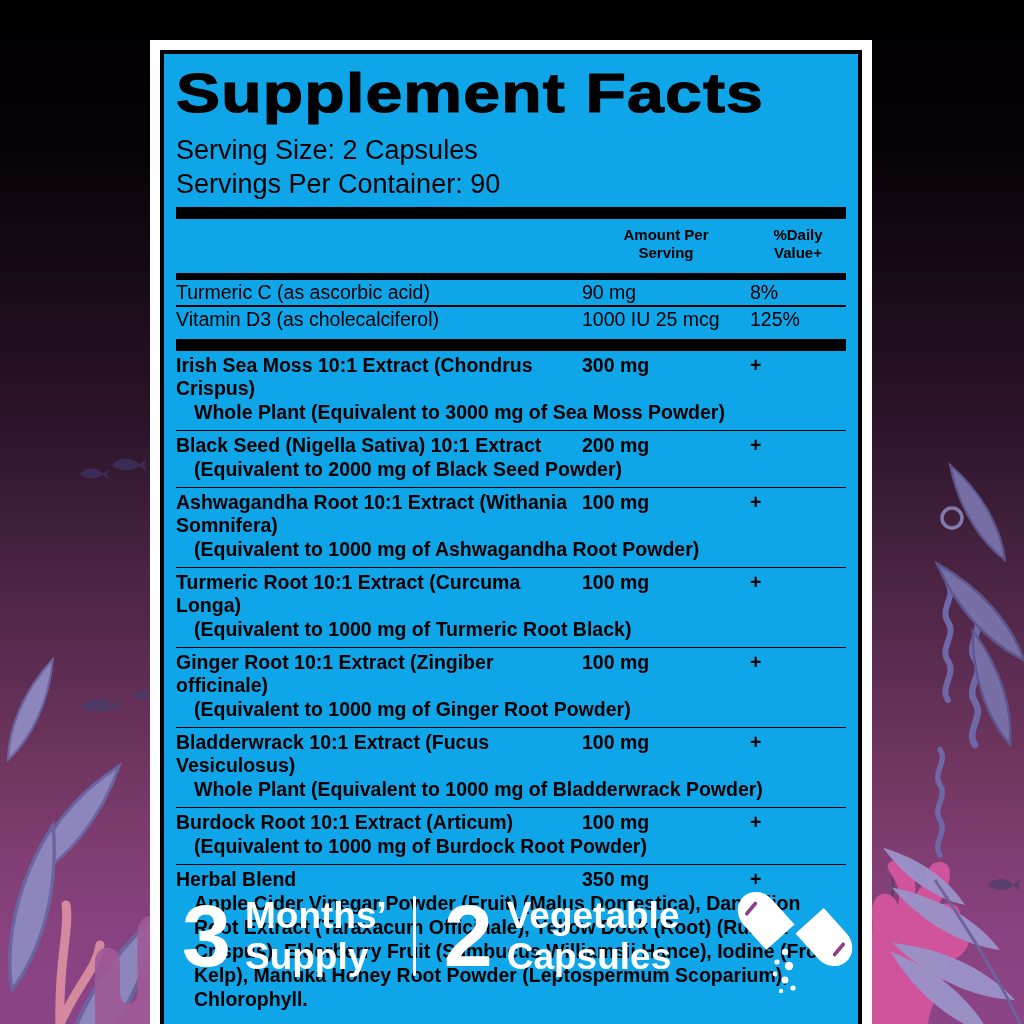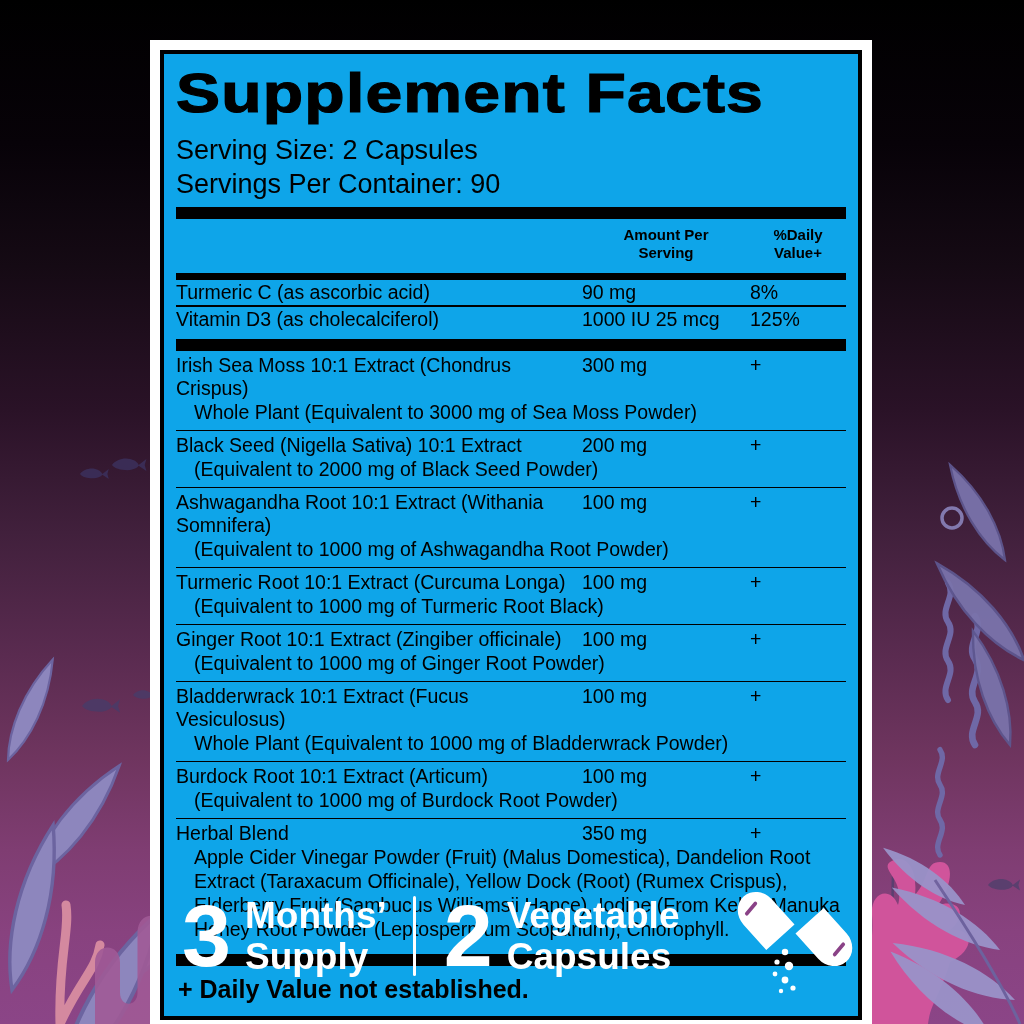--- a/index.html
+++ b/index.html
@@ -40,21 +40,21 @@
   }
   .hdr-row .col { text-align:center; line-height:1.18; white-space:pre-line; }
   .t-row {
     display:grid; grid-template-columns:1fr 168px 96px;
     font-size:19.5px; color:#000; padding:1px 0;
   }
   .t-row .amt, .t-row .dv { text-align:left; }
   .sub-line { font-size:19.5px; color:#000; padding:0 0 2px 18px; line-height:1.23; }
   .sep-thick-row { border-top:2px solid #000; }
   .sep-row { border-top:1.3px solid #000; }
-  .row-block { padding:2px 0 3px 0; }
+  .row-block { padding:2px 0 3px 0;font-weight:bold; }
   .footnote { font-size:25px; color:#000; padding:9px 0 4px 2px;font-weight:bold; }
   .other-ing {
     margin:10px 16px 8px 16px; font-size:21.5px; line-height:1.32; color:#000;
   }
   .other-ing b { font-weight:bold; }
 
   
   .bottom-band {
     position:absolute; left:182px; top:878px; width:720px; height:116px;
     display:flex; align-items:center; color:#fff;

